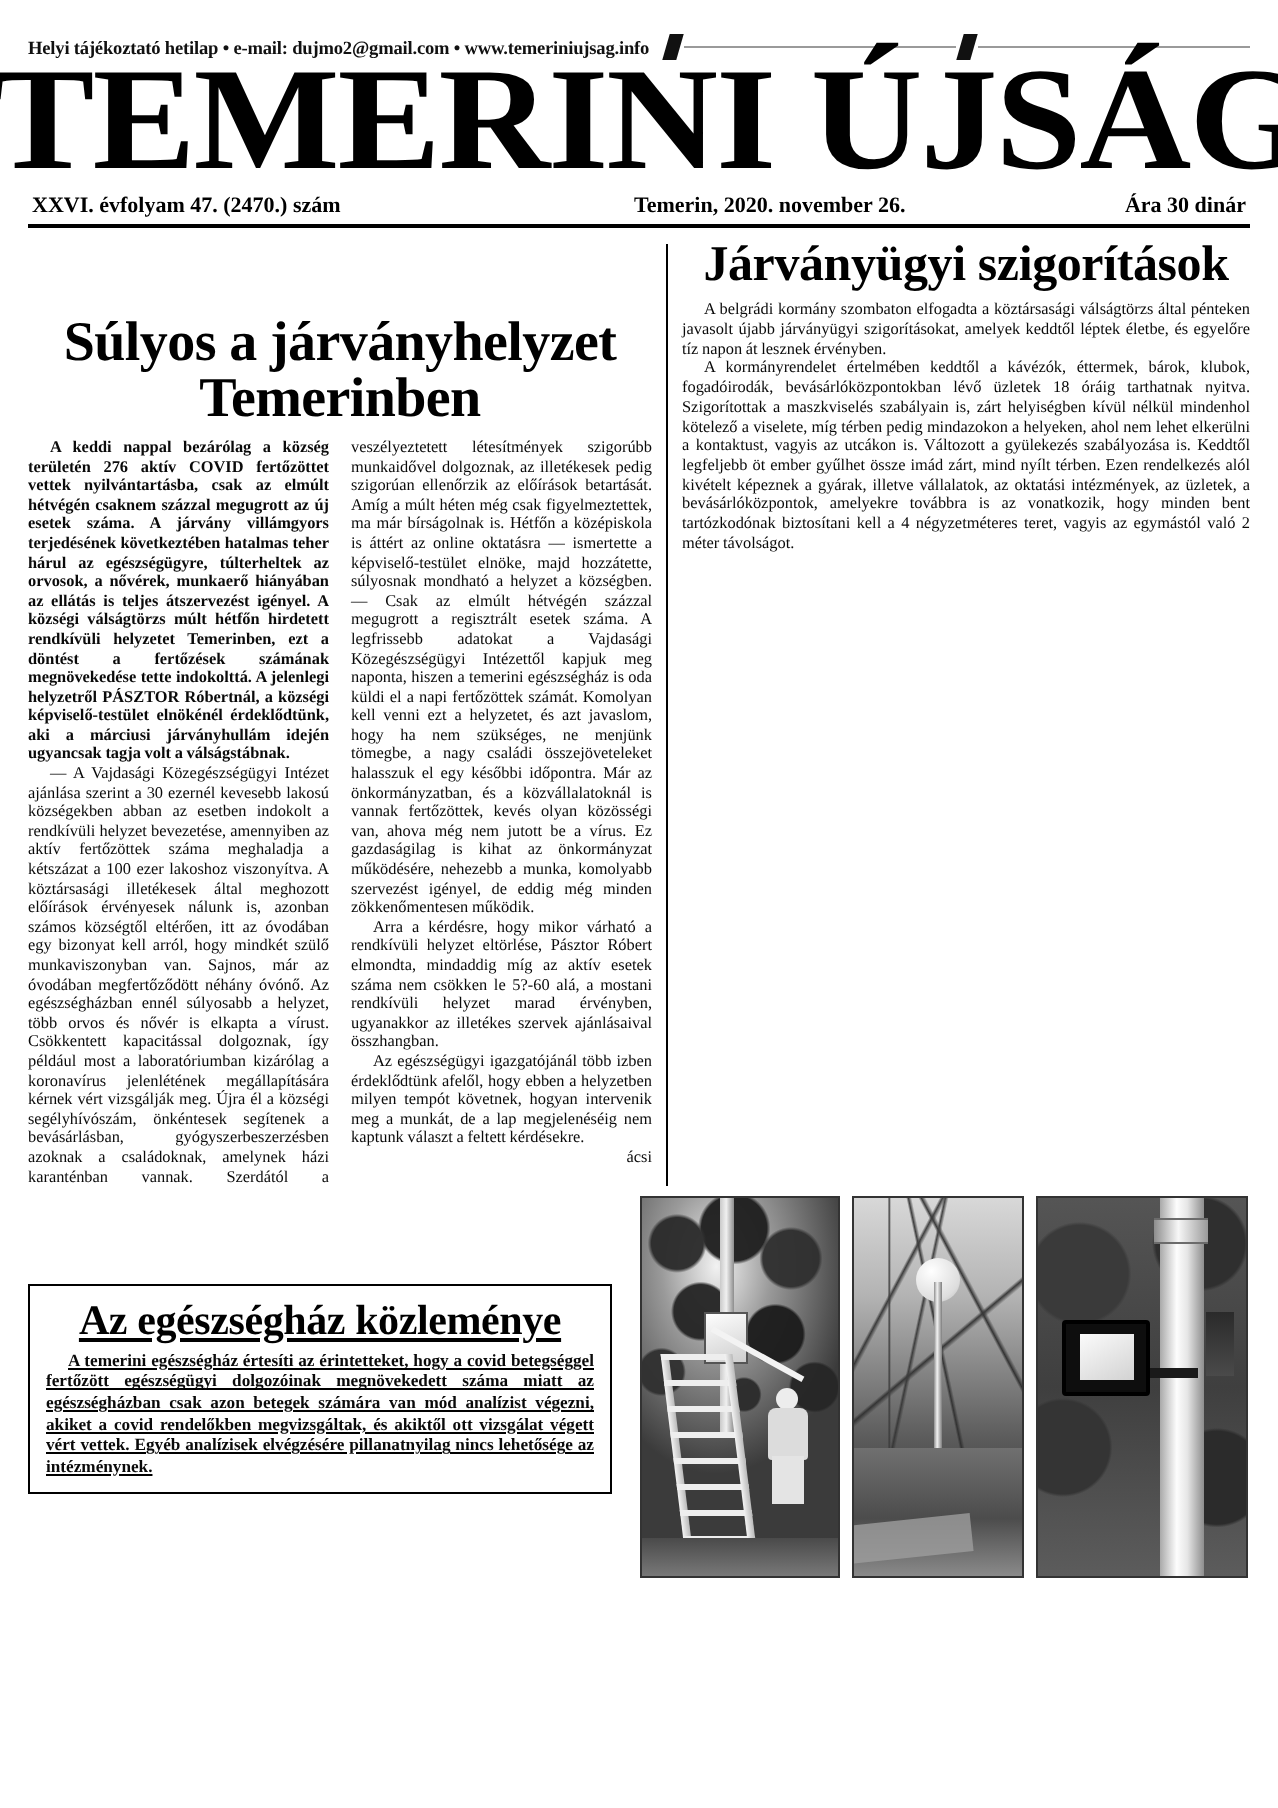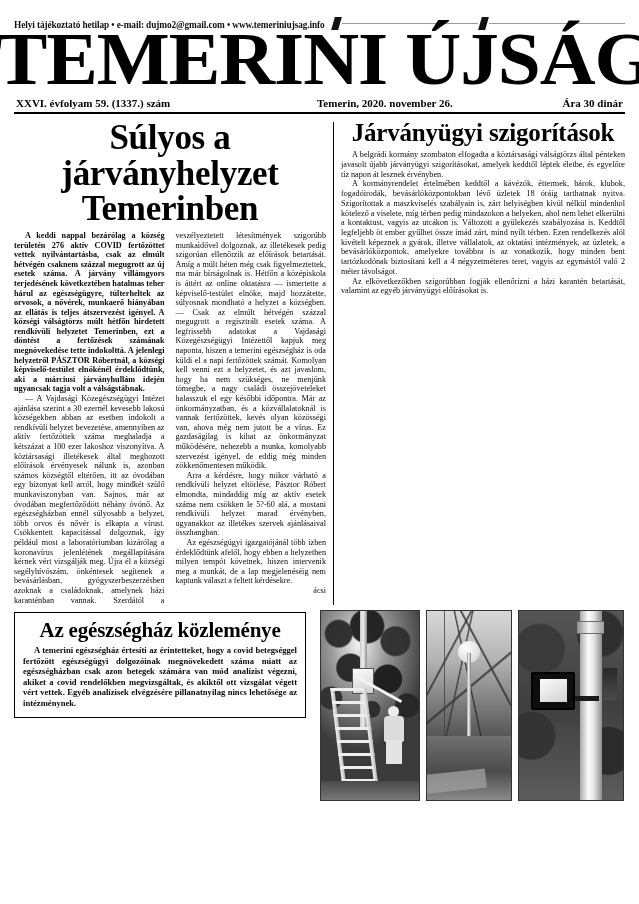--- a/index.html
+++ b/index.html
@@ -74,21 +74,21 @@
   .right-block { flex:1 1 auto; }
 
   
   h1.headline {
     font-family:"Liberation Serif", serif;
     font-weight: bold;
     text-align:center;
     margin: 0 0 4px 0;
     color:#000;
   }
-  h1.headline.big { font-size: 35px; line-height: 1.02; letter-spacing:-0.3px; }
+  h1.headline.big { font-size: 28px; line-height: 1.02; letter-spacing:-0.3px;margin-top:38px; }
   h1.headline.right { font-size: 25px; line-height: 1.06; letter-spacing:-0.2px; }
 
   
   .cols2 {
     column-count: 2;
     column-gap: 11px;
     column-rule: none;
   }
   p.body {
     font-family:"Liberation Serif", serif;
@@ -269,68 +269,67 @@
   }
   .notice-title {
     font-family:"Liberation Serif", serif;
     font-weight:bold; font-size:21px; text-align:center;
     margin:0 0 2px 0; letter-spacing:-0.2px; color:#000;
   }
   .notice-box p.body {
     font-size:8.6px; line-height:10.6px; font-weight:bold;
   }
 
-  .bottom-wrap { display:flex; align-items:flex-start; }
+  .bottom-wrap { display:flex; align-items:center;text-decoration:underline; }
 </style>
 </head>
 <body>
 
 <div class="page">
 
   <div class="masthead">
     <div class="strapline">
       <span>Helyi tájékoztató hetilap • e-mail: dujmo2@gmail.com • www.temeriniujsag.info</span>
       <span class="strap-rules">
         <span class="slash"></span>
         <span class="rule-line"></span>
         <span class="slash"></span>
         <span class="rule-line"></span>
       </span>
     </div>
 
     <div class="logo">TEMERINI ÚJSÁG</div>
 
     <div class="issueline">
-      <span>XXVI. évfolyam 59. (1337.) szám</span>
+      <span>XXVI. évfolyam 47. (2470.) szám</span>
       <span class="mid">Temerin, 2020. november 26.</span>
       <span>Ára 30 dinár</span>
     </div>
   </div>
 
   <div class="content">
 
     <div class="left-block">
       <h1 class="headline big">Súlyos a járványhelyzet Temerinben</h1>
       <div class="cols2">
         <p class="body lead">A keddi nappal bezárólag a község területén 276 aktív COVID fertőzöttet vettek nyilvántartásba, csak az elmúlt hétvégén csaknem százzal megugrott az új esetek száma. A járvány villámgyors terjedésének következtében hatalmas teher hárul az egészségügyre, túlterheltek az orvosok, a nővérek, munkaerő hiányában az ellátás is teljes átszervezést igényel. A községi válságtörzs múlt hétfőn hirdetett rendkívüli helyzetet Temerinben, ezt a döntést a fertőzések számának megnövekedése tette indokolttá. A jelenlegi helyzetről PÁSZTOR Róbertnál, a községi képviselő-testület elnökénél érdeklődtünk, aki a márciusi járványhullám idején ugyancsak tagja volt a válságstábnak.</p>
         <p class="body">— A Vajdasági Közegészségügyi Intézet ajánlása szerint a 30 ezernél kevesebb lakosú községekben abban az esetben indokolt a rendkívüli helyzet bevezetése, amennyiben az aktív fertőzöttek száma meghaladja a kétszázat a 100 ezer lakoshoz viszonyítva. A köztársasági illetékesek által meghozott előírások érvényesek nálunk is, azonban számos községtől eltérően, itt az óvodában egy bizonyat kell arról, hogy mindkét szülő munkaviszonyban van. Sajnos, már az óvodában megfertőződött néhány óvónő. Az egészségházban ennél súlyosabb a helyzet, több orvos és nővér is elkapta a vírust. Csökkentett kapacitással dolgoznak, így például most a laboratóriumban kizárólag a koronavírus jelenlétének megállapítására kérnek vért vizsgálják meg. Újra él a községi segélyhívószám, önkéntesek segítenek a bevásárlásban, gyógyszerbeszerzésben azoknak a családoknak, amelynek házi karanténban vannak. Szerdától a veszélyeztetett létesítmények szigorúbb munkaidővel dolgoznak, az illetékesek pedig szigorúan ellenőrzik az előírások betartását. Amíg a múlt héten még csak figyelmeztettek, ma már bírságolnak is. Hétfőn a középiskola is áttért az online oktatásra — ismertette a képviselő-testület elnöke, majd hozzátette, súlyosnak mondható a helyzet a községben. — Csak az elmúlt hétvégén százzal megugrott a regisztrált esetek száma. A legfrissebb adatokat a Vajdasági Közegészségügyi Intézettől kapjuk meg naponta, hiszen a temerini egészségház is oda küldi el a napi fertőzöttek számát. Komolyan kell venni ezt a helyzetet, és azt javaslom, hogy ha nem szükséges, ne menjünk tömegbe, a nagy családi összejöveteleket halasszuk el egy későbbi időpontra. Már az önkormányzatban, és a közvállalatoknál is vannak fertőzöttek, kevés olyan közösségi van, ahova még nem jutott be a vírus. Ez gazdaságilag is kihat az önkormányzat működésére, nehezebb a munka, komolyabb szervezést igényel, de eddig még minden zökkenőmentesen működik.</p>
         <p class="body">Arra a kérdésre, hogy mikor várható a rendkívüli helyzet eltörlése, Pásztor Róbert elmondta, mindaddig míg az aktív esetek száma nem csökken le 5?-60 alá, a mostani rendkívüli helyzet marad érvényben, ugyanakkor az illetékes szervek ajánlásaival összhangban.</p>
-        <p class="body">Az egészségügyi igazgatójánál több izben érdeklődtünk afelől, hogy ebben a helyzetben milyen tempót követnek, hiszen intervenik meg a munkát, de a lap megjelenéséig nem kaptunk választ a feltett kérdésekre.</p>
+        <p class="body">Az egészségügyi igazgatójánál több izben érdeklődtünk afelől, hogy ebben a helyzetben milyen tempót követnek, hogyan intervenik meg a munkát, de a lap megjelenéséig nem kaptunk választ a feltett kérdésekre.</p>
         <p class="body sig">ácsi</p>
       </div>
     </div>
 
     <div class="vrule"></div>
 
     <div class="right-block">
       <h1 class="headline right">Járványügyi szigorítások</h1>
       <div>
         <p class="body">A belgrádi kormány szombaton elfogadta a köztársasági válságtörzs által pénteken javasolt újabb járványügyi szigorításokat, amelyek keddtől léptek életbe, és egyelőre tíz napon át lesznek érvényben.</p>
         <p class="body">A kormányrendelet értelmében keddtől a kávézók, éttermek, bárok, klubok, fogadóirodák, bevásárlóközpontokban lévő üzletek 18 óráig tarthatnak nyitva. Szigorítottak a maszkviselés szabályain is, zárt helyiségben kívül nélkül mindenhol kötelező a viselete, míg térben pedig mindazokon a helyeken, ahol nem lehet elkerülni a kontaktust, vagyis az utcákon is. Változott a gyülekezés szabályozása is. Keddtől legfeljebb öt ember gyűlhet össze imád zárt, mind nyílt térben. Ezen rendelkezés alól kivételt képeznek a gyárak, illetve vállalatok, az oktatási intézmények, az üzletek, a bevásárlóközpontok, amelyekre továbbra is az vonatkozik, hogy minden bent tartózkodónak biztosítani kell a 4 négyzetméteres teret, vagyis az egymástól való 2 méter távolságot.</p>
-        <p class="body">Az elkövetkezőkben szigorúbban fogják ellenőrizni a házi karantén betartását, valamint az egyéb járványügyi előírásokat is.</p>
       </div>
 
       <div class="led-section">
       </div>
     </div>
   </div>
 
   <div class="bottom-wrap">
 
     <div class="notice-box">

